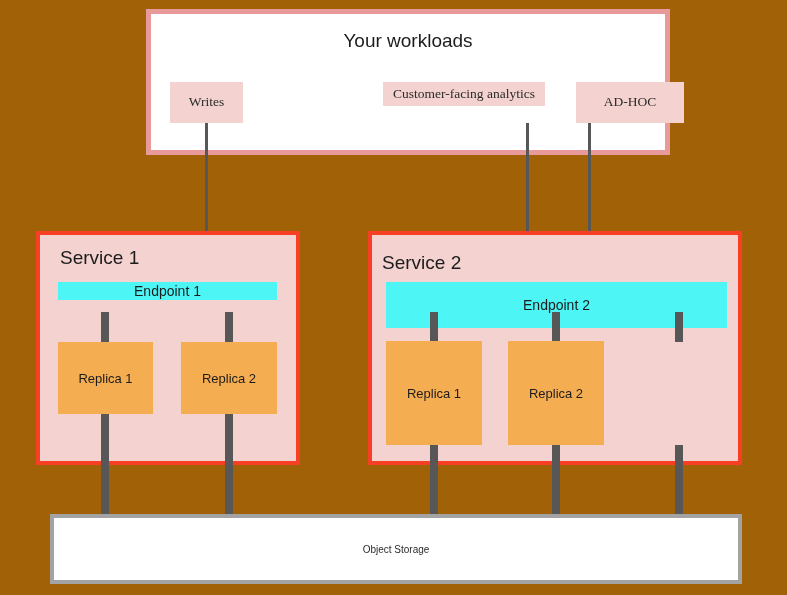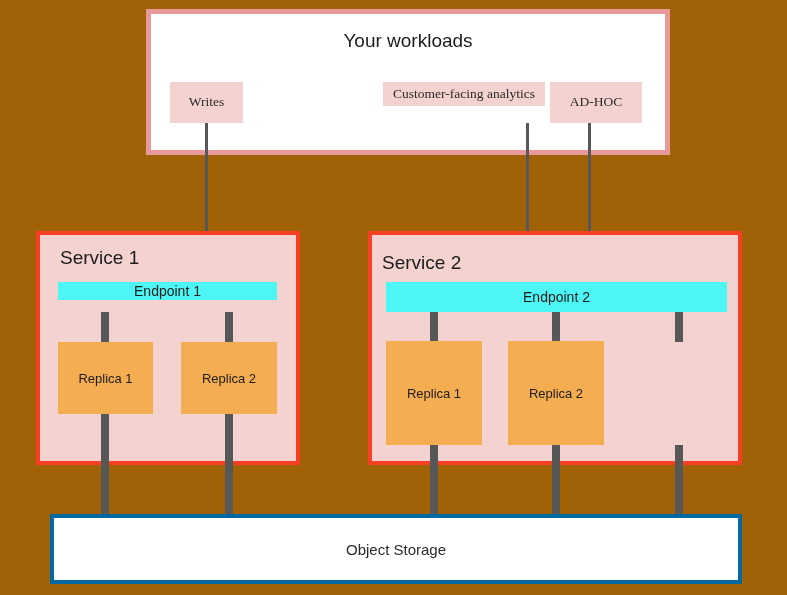--- a/index.html
+++ b/index.html
@@ -47,21 +47,21 @@
     font-size: 13.5px;
     display: flex;
     align-items: center;
     justify-content: center;
     text-align: center;
     line-height: 1.25;
     font-family: Liberation Serif, serif;
   }
   .chip-writes   { left: 170px; top: 82px; width: 73px;  height: 41px; }
   .chip-cfa      { left: 383px; top: 82px; width: 162px; height: 24px; }
-  .chip-adhoc    { left: 550px; top: 82px; width: 92px;  height: 41px; }
+  .chip-adhoc    { left: 576px; top: 82px; width: 108px;  height: 41px; }
 
   
   .service-box {
     box-sizing: border-box;
     border: 4px solid #f73f25;
     background: #f3d2cf;
   }
   .service-1 { left: 36px;  top: 231px; width: 264px; height: 234px; }
   .service-2 { left: 368px; top: 231px; width: 374px; height: 234px; }
 
@@ -78,21 +78,21 @@
   .endpoint {
     background: #4df5f5;
     color: #1c1c1c;
     font-size: 14px;
     display: flex;
     align-items: center;
     justify-content: center;
     font-family: "Liberation Sans", sans-serif;
   }
   .endpoint-1 { left: 58px;  top: 282px; width: 219px; height: 18px; }
-  .endpoint-2 { left: 386px; top: 282px; width: 341px; height: 30px; }
+  .endpoint-2 { left: 386px; top: 282px; width: 341px; height: 46px; }
 
   
   .replica {
     background: #f5ad52;
     color: #1c1c1c;
     font-size: 13px;
     display: flex;
     align-items: center;
     justify-content: center;
     font-family: "Liberation Sans", sans-serif;
@@ -103,26 +103,26 @@
   .s2-r2 { left: 508px; top: 341px; width: 96px; height: 104px; }
   .s2-r3 { left: 631px; top: 341px; width: 96px; height: 104px; }
 
   
   .object-storage {
     left: 50px;
     top: 514px;
     width: 692px;
     height: 70px;
     box-sizing: border-box;
-    border: 4px solid #0369a1;
+    border: 4px solid #a3a3a3;
     background: #ffffff;
     display: flex;
     align-items: center;
     justify-content: center;
-    font-size: 15px;
+    font-size: 10px;
     color: #2b2b2b;
     font-family: "Liberation Sans", sans-serif;
   }
 
   
   .connector {
     background: #575757;
     width: 8px;
   }
 

